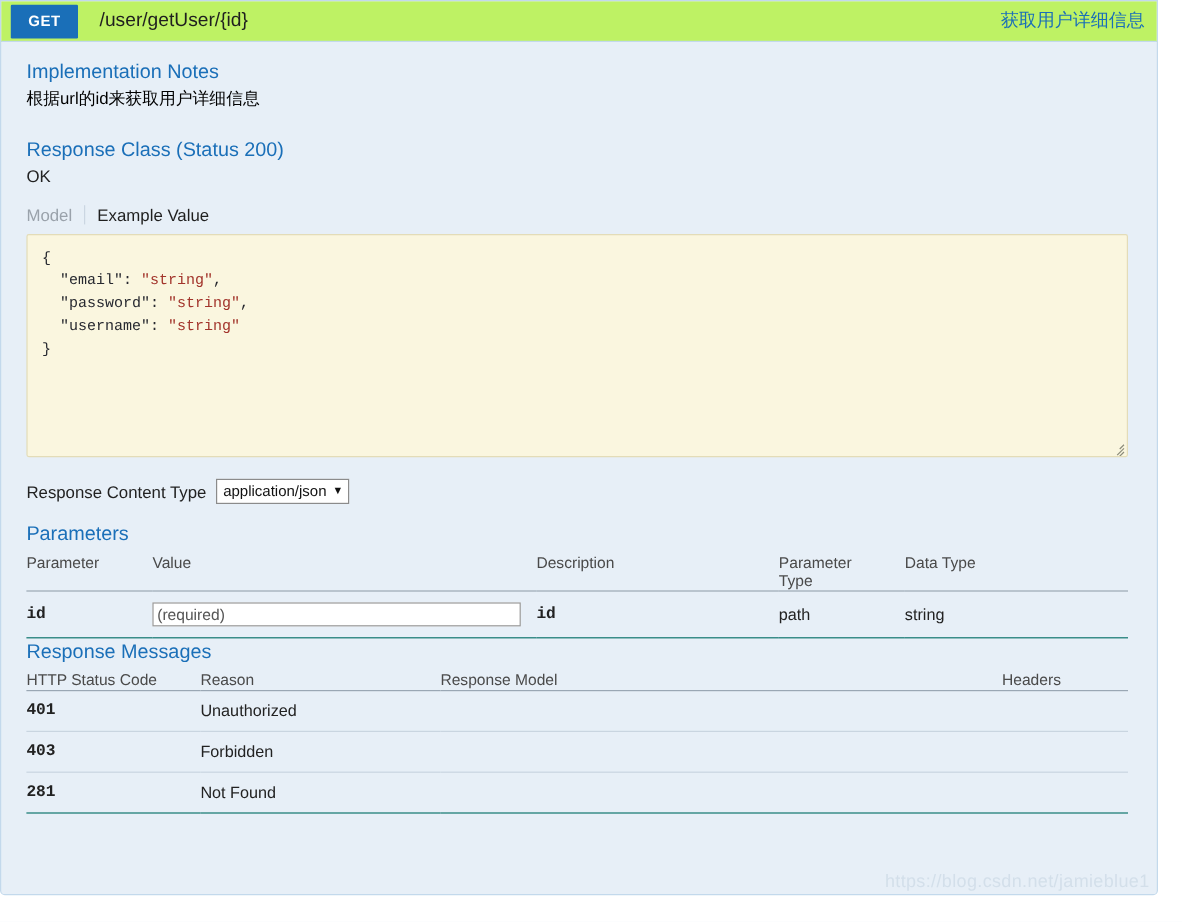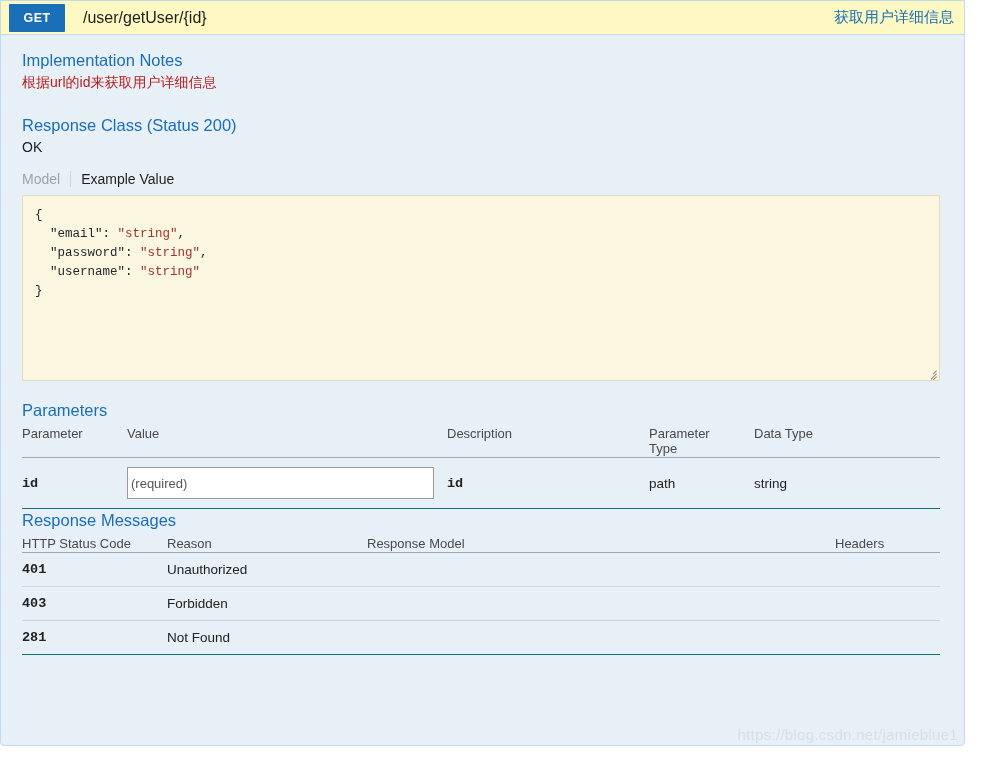--- a/index.html
+++ b/index.html
@@ -27,21 +27,21 @@
     border-radius: 0 0 4px 4px;
     box-sizing: content-box;
     height: 744px;
     overflow: hidden;
   }
 
   
   .op-header {
     position: relative;
     height: 33px;
-    background: #fef9c3;
+    background: #bef264;
     border-bottom: 1px solid #c3d9ec;
     display: flex;
     align-items: center;
     padding: 0 0 0 0;
   }
   .http-method {
     display: inline-flex;
     align-items: center;
     justify-content: center;
     width: 56px;
@@ -83,21 +83,21 @@
     margin: 0 0 2px 0;
     padding: 0;
     font-size: 16.5px;
     font-weight: normal;
     color: #1a6fb8;
     line-height: 22px;
   }
   .notes-text {
     margin: 0 0 22px 0;
     font-size: 14px;
-    color: #b91c1c;
+    color: #000000;
     line-height: 19px;
   }
   .response-class-ok {
     margin: 0 0 14px 0;
     font-size: 14px;
     color: #222222;
     line-height: 19px;
   }
 
   
@@ -227,21 +227,21 @@
 
   
   .params-table col.c-param { width: 105px; }
   .params-table col.c-value { width: 320px; }
   .params-table col.c-desc  { width: 202px; }
   .params-table col.c-ptype { width: 105px; }
   .params-table col.c-dtype { width: 186px; }
 
   .param-input {
     width: 307px;
-    height: 32px;
+    height: 20px;
     padding: 1px 3px;
     border: 1px solid #999999;
     background: #ffffff;
     font-family: "Liberation Sans", sans-serif;
     font-size: 13px;
     color: #333333;
     box-sizing: border-box;
   }
   .param-input::placeholder { color: #555555; opacity: 1; }
 
@@ -313,20 +313,27 @@
   <span class="jkey">"password"</span>: <span class="jstr">"string"</span><span class="jkey">,</span>
   <span class="jkey">"username"</span>: <span class="jstr">"string"</span><span class="jkey"></span>
 <span class="jkey">}</span></pre>
       <span class="resize-grip">
         <i></i>
           <i></i>
           <i></i>
       </span>
     </div>
 
+    <div class="content-type-row">
+      <label>Response Content Type</label>
+      <span class="fake-select">
+        <span>application/json</span>
+        <span class="caret">▼</span>
+      </span>
+    </div>
 
     <h4 class="section-title params-title">Parameters</h4>
     <table class="sw-table params-table">
       <colgroup>
         <col class="c-param">
           <col class="c-value">
           <col class="c-desc">
           <col class="c-ptype">
           <col class="c-dtype">
       </colgroup>

